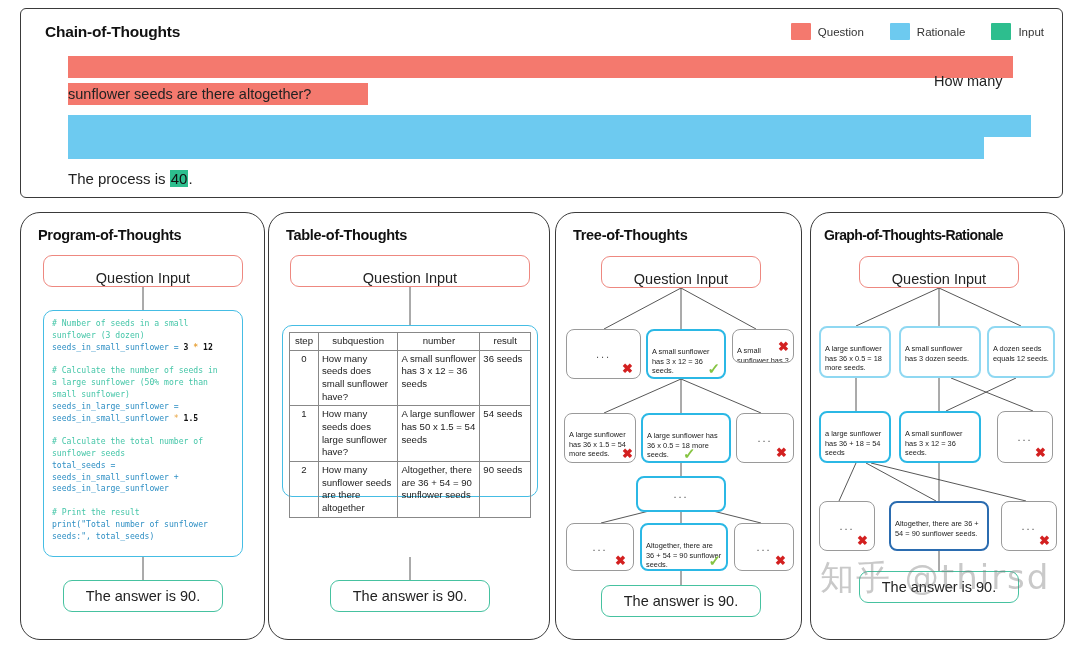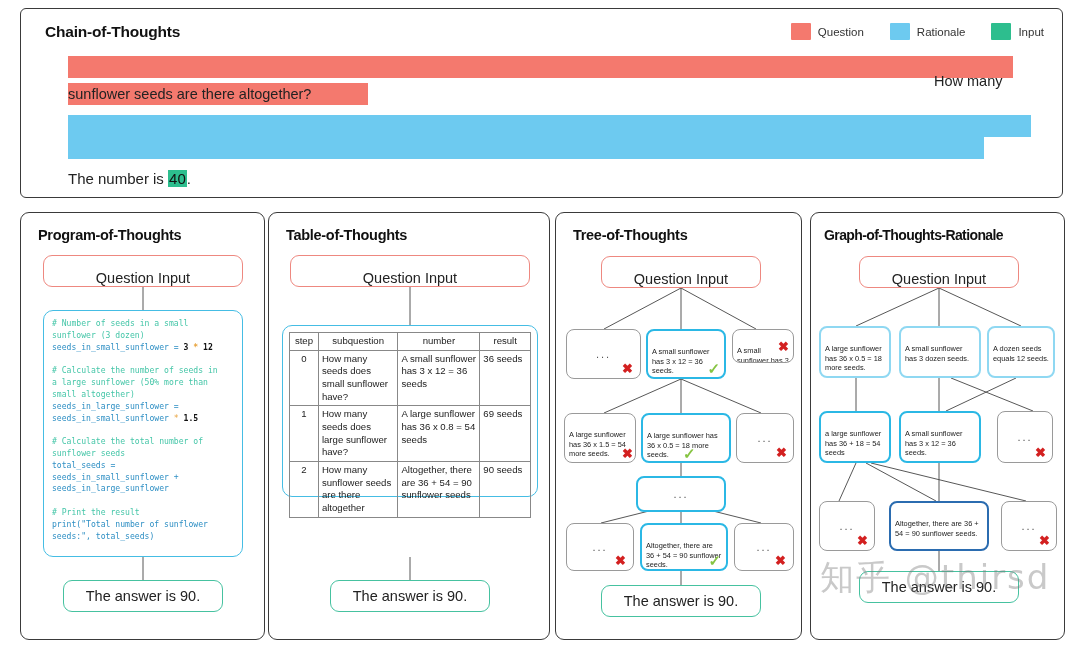--- a/index.html
+++ b/index.html
@@ -34,21 +34,21 @@
     white-space:nowrap;
   }
   .cot-answer{
     position:absolute; left:47px; top:161px; font-size:15px; color:#222;
   }
   .ans-hl{ background:#2DBE8E; color:#111; padding:0 1px; }
 
   
   .panel{
     position:absolute; top:212px; height:428px;
-    border:1.6px solid #3a3a3a; border-radius:9px; background:#fff;
+    border:1.6px solid #3a3a3a; border-radius:20px; background:#fff;
     overflow:hidden;
   }
   .p1{ left:20px;  width:245px; }
   .p2{ left:268px; width:282px;padding-left:19px; }
   .p3{ left:555px; width:247px; }
   .p4{ left:810px; width:255px; }
 
   .panel-title{
     position:absolute; left:17px; top:14px;
     font-size:14.5px; font-weight:bold; color:#111; letter-spacing:-0.3px;
@@ -141,21 +141,21 @@
     <div class="bar hl-red" style="left:47px; top:74px; width:300px;"></div>
     <div class="bar-text" style="left:47px; top:74px;">sunflower seeds are there altogether?</div>
   </div>
 
   <div>
     <div class="bar hl-blue" style="left:47px; top:106px; width:963px;"></div>
     <div class="bar hl-blue" style="left:47px; top:128px; width:916px;"></div>
   </div>
 
   <div class="cot-answer">
-    <span>The number is </span><span class="ans-hl">40</span><span>.</span>
+    <span>The process is </span><span class="ans-hl">40</span><span>.</span>
   </div>
 </div>
 
 <div class="panel p1">
   <div class="panel-title">Program-of-Thoughts</div>
 
   <svg class="edges">
     <line x1="122" y1="74" x2="122" y2="97"></line>
     <line x1="122" y1="344" x2="122" y2="367"></line>
   </svg>
@@ -163,21 +163,21 @@
   <div class="qbox" style="left:22px; top:42px; width:200px; height:32px;">
     <span>Question Input</span>
   </div>
 
   <div class="codebox" id="pot-code" style="left:22px; top:97px; width:200px; height:247px;"><span class="c-com"># Number of seeds in a small</span>
 <span class="c-com">sunflower (3 dozen)</span>
 <span class="c-var">seeds_in_small_sunflower = <span class="c-num">3 <span class="c-op">*</span> 12</span></span>
 <span>&nbsp;</span>
 <span class="c-com"># Calculate the number of seeds in</span>
 <span class="c-com">a large sunflower (50% more than</span>
-<span class="c-com">small altogether)</span>
+<span class="c-com">small sunflower)</span>
 <span class="c-var">seeds_in_large_sunflower =</span>
 <span class="c-var">seeds_in_small_sunflower <span class="c-op">*</span> <span class="c-num">1.5</span></span>
 <span>&nbsp;</span>
 <span class="c-com"># Calculate the total number of</span>
 <span class="c-com">sunflower seeds</span>
 <span class="c-var">total_seeds =</span>
 <span class="c-var">seeds_in_small_sunflower +</span>
 <span class="c-var">seeds_in_large_sunflower</span>
 <span>&nbsp;</span>
 <span class="c-com"># Print the result</span>
@@ -214,22 +214,22 @@
       <tbody>
         <tr>
           <td class="c">0</td>
           <td>How many seeds does small sunflower have?</td>
           <td>A small sunflower has 3 x 12 = 36 seeds</td>
           <td>36 seeds</td>
         </tr>
         <tr>
           <td class="c">1</td>
           <td>How many seeds does large sunflower have?</td>
-          <td>A large sunflower has 36 x 0.8 = 54 seeds</td>
-          <td>69 seeds</td>
+          <td>A large sunflower has 50 x 1.5 = 54 seeds</td>
+          <td>54 seeds</td>
         </tr>
         <tr>
           <td class="c">2</td>
           <td>How many sunflower seeds are there altogether</td>
           <td>Altogether, there are 36 + 54 = 90 sunflower seeds</td>
           <td>90 seeds</td>
         </tr>
       </tbody>
     </table>
   </div>

